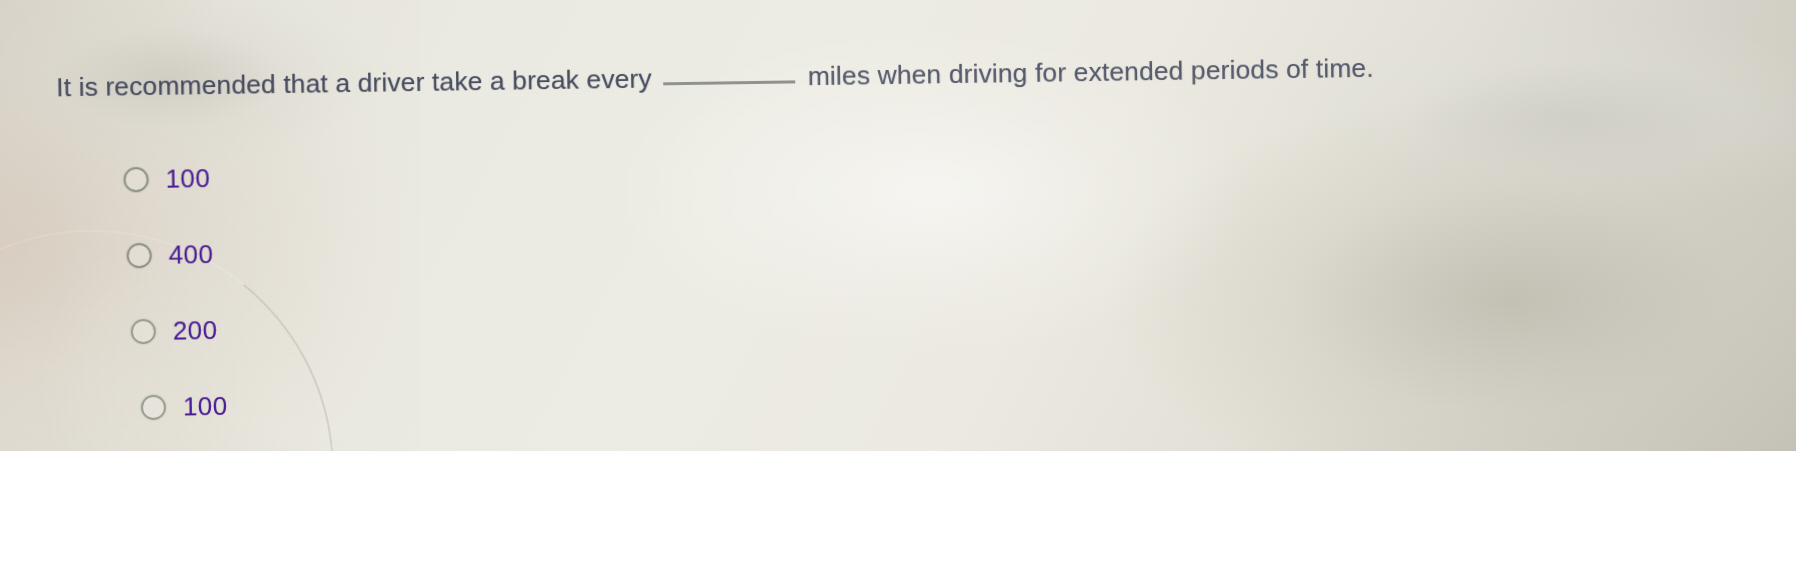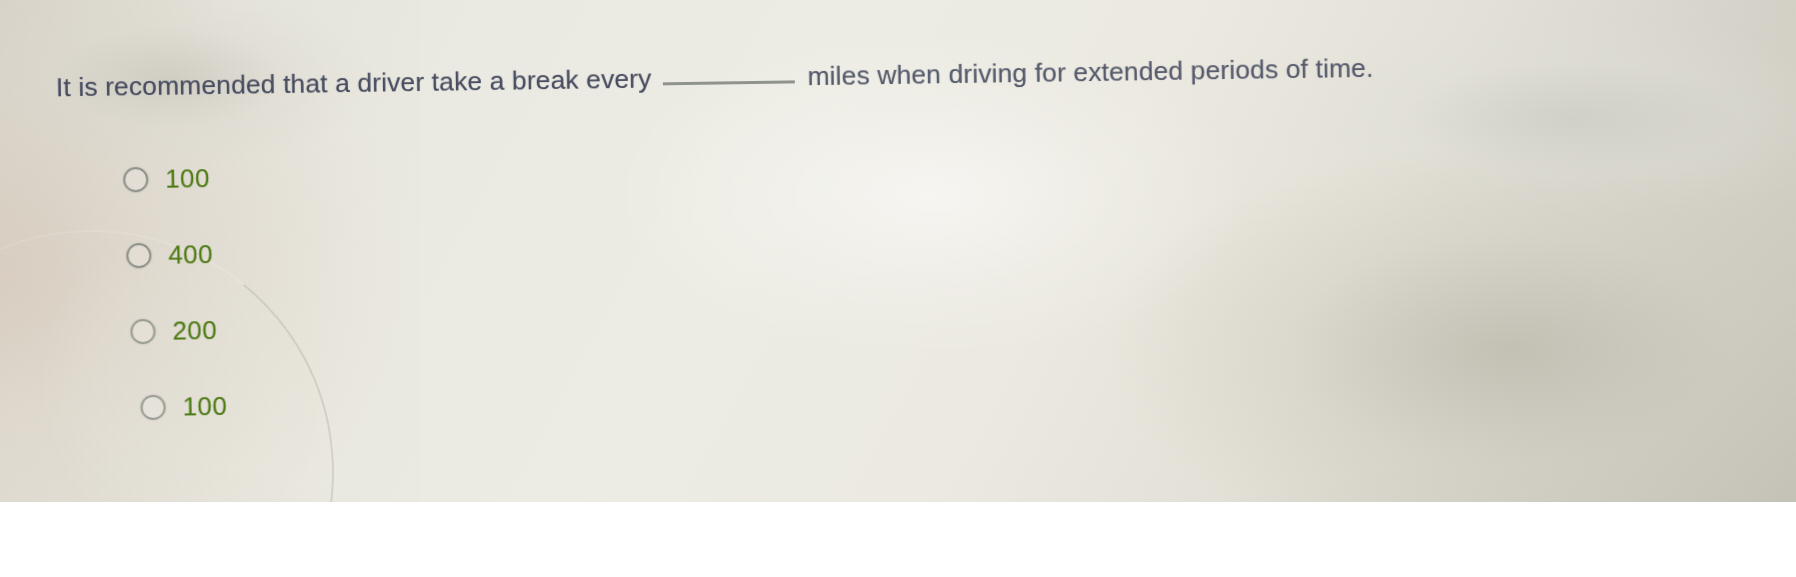--- a/index.html
+++ b/index.html
@@ -7,21 +7,21 @@
     padding: 0;
     background: #ffffff;
   }
   body {
     font-family: "Liberation Sans", sans-serif;
   }
 
   #screen {
     position: relative;
     width: 1796px;
-    height: 502px;
+    height: 451px;
     overflow: hidden;
     background: #e3e2da;
   }
 
   
   .bg-base {
     position: absolute;
     inset: 0;
     background:
       linear-gradient(118deg,
@@ -186,21 +186,21 @@
     background: rgba(255,255,255,0.12);
     box-shadow: 0 0 1.5px rgba(120,122,112,0.55);
     flex: 0 0 auto;
   }
   .option-row:nth-child(3) .radio { border-color: #9a9d94; }
   .option-row:nth-child(4) .radio { border-color: #9b9e96; }
 
   .option-label {
     margin-left: 17px;
     font-size: 26px;
-    color: #4d7c0f;
+    color: #4c1d95;
     letter-spacing: 0.4px;
     text-shadow: 0 0 1px rgba(120,124,140,0.45);
   }
 
   
   .content { filter: blur(0.35px); }
 </style>
 </head>
 <body>
 

